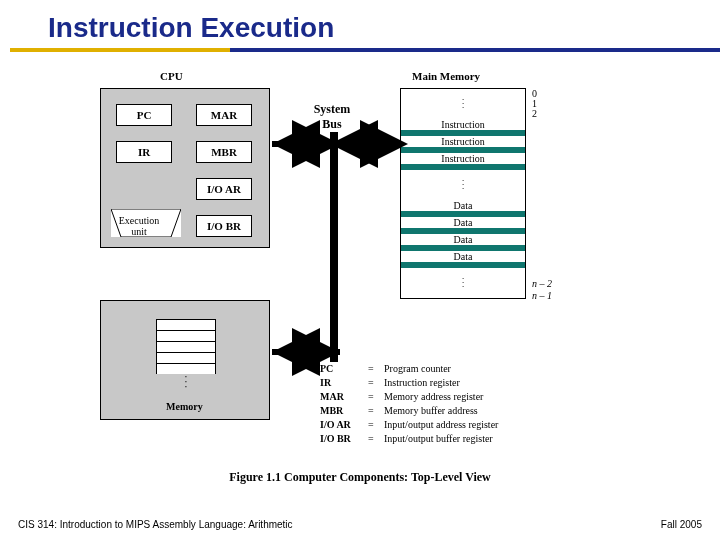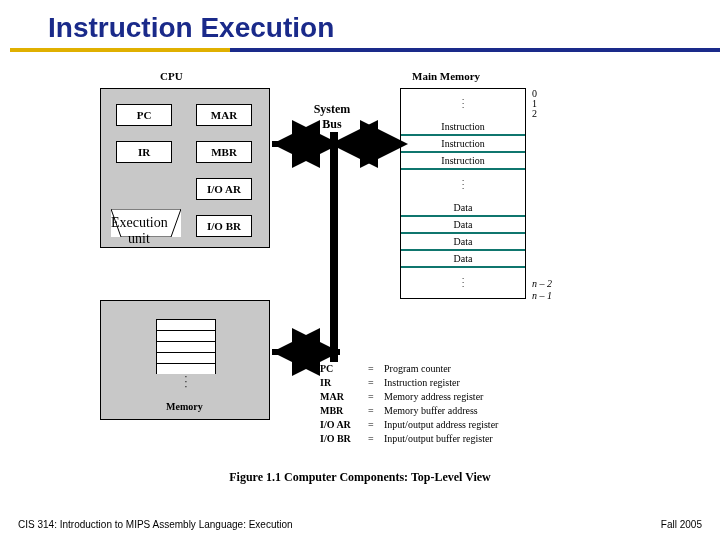--- a/index.html
+++ b/index.html
@@ -54,21 +54,21 @@
   .exec {
     position:absolute;
     left:10px; top:120px;
     width:70px; height:28px;
     background:#fff;
   }
   .exec svg { position:absolute; left:0; top:0; }
   .exec-label {
     position:absolute; left:0; top:6px; width:56px;
     text-align:center;
-    font-family:"Times New Roman",serif; font-size:14px;
+    font-family:"Times New Roman",serif; font-size:10px;
   }
   .io-box {
     position:absolute;
     left:100px; top:248px;
     width:170px; height:120px;
     background:#c8c8c8;
     border:1px solid #000;
   }
   .buf-stack {
     position:absolute; left:55px; top:18px;
@@ -81,21 +81,21 @@
   .dots-v {
     text-align:center; font-size:10px; line-height:5px; letter-spacing:0;
   }
   .mem-box {
     position:absolute;
     left:400px; top:36px;
     width:126px;
     border:1px solid #000;
   }
   .mem-row {
-    height:17px; border-bottom:2px solid #0f766e;
+    height:17px; border-bottom:6px solid #0f766e;
     font-family:"Times New Roman",serif; font-size:10px;
     display:flex; align-items:center; justify-content:center;
   }
   .mem-row:last-child{border-bottom:none;}
   .mem-dots { height:30px; display:flex; flex-direction:column; align-items:center; justify-content:center; font-size:8px; line-height:4px;}
   .mem-idx {
     position:absolute; font-family:"Times New Roman",serif; font-size:10px;
   }
   .legend {
     position:absolute;
@@ -253,14 +253,14 @@
     <div class="legend-row">
         <span class="k">I/O BR</span>
         <span class="eq">=</span>
         <span>Input/output buffer register</span>
       </div>
   </div>
 
   <div class="caption">Figure 1.1   Computer Components: Top-Level View</div>
 </div>
 
-<div class="footer">CIS 314:  Introduction to MIPS Assembly Language:   Execution</div>
+<div class="footer">CIS 314:  Introduction to MIPS Assembly Language:   Arithmetic</div>
 <div class="footer-r">Fall 2005</div>
 
 </body></html>

